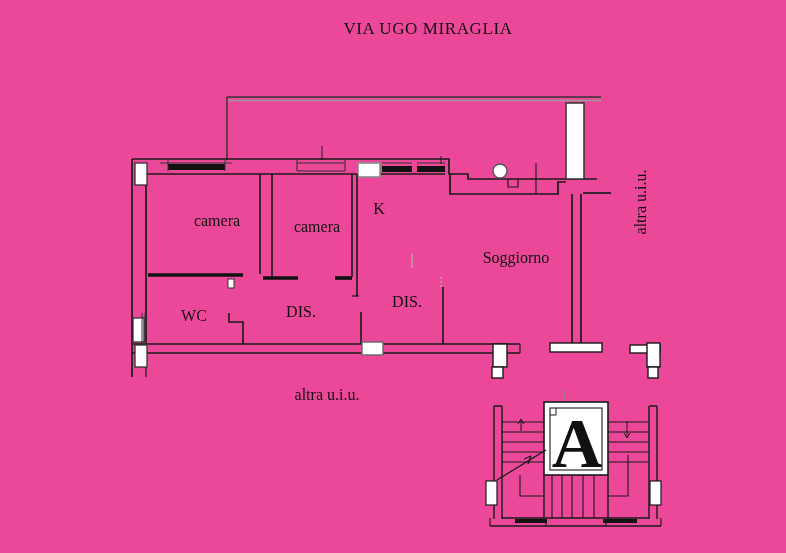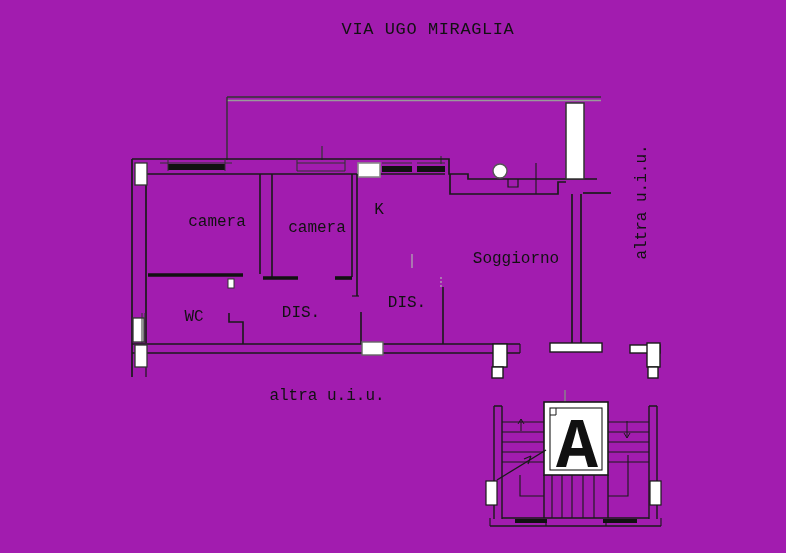--- a/index.html
+++ b/index.html
@@ -1,17 +1,17 @@
 <!DOCTYPE html>
 <html><head>
 <meta charset="utf-8">
 <style>
   html,body{margin:0;padding:0;background:#ffffff;}
-  .page{position:relative;width:786px;height:553px;background:#a21caf;overflow:hidden;
-        font-family:Liberation Mono, monospace;}
+  .page{position:relative;width:786px;height:553px;background:#ec4899;overflow:hidden;
+        font-family:Liberation Serif, serif;}
   svg{position:absolute;left:0;top:0;}
   text{fill:#111111;}
   .lbl{font-size:16px;}
   .title{font-size:17px;letter-spacing:.6px;}
   .shaft{font-size:70px;font-weight:bold;}
 </style>
 </head>
 <body>
 
 <div class="page">

